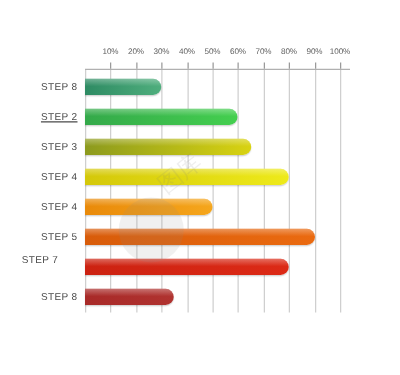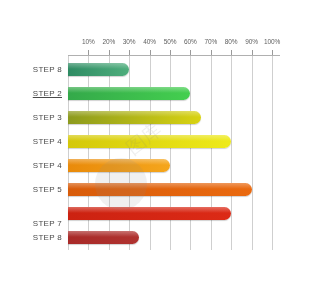--- a/index.html
+++ b/index.html
@@ -187,21 +187,21 @@
         <div class="tick-label" style="left: 272px;">100%</div>
       </div>
 
     <div id="steplabels-host">
         <div class="step-label" style="top: 65px; color: rgb(74, 74, 74);">STEP 8</div>
         <div class="step-label" style="top: 89px; color: rgb(74, 74, 74); text-decoration: underline;">STEP 2</div>
         <div class="step-label" style="top: 113px; color: rgb(74, 74, 74);">STEP 3</div>
         <div class="step-label" style="top: 137px; color: rgb(74, 74, 74);">STEP 4</div>
         <div class="step-label" style="top: 161px; color: rgb(74, 74, 74);">STEP 4</div>
         <div class="step-label" style="top: 185px; color: rgb(74, 74, 74);">STEP 5</div>
-        <div class="step-label" style="top: 219px; color: rgb(74, 74, 74);">STEP 7</div>
+        <div class="step-label" style="top: 203px; color: rgb(74, 74, 74); text-align: center;">STEP 7</div>
         <div class="step-label" style="top: 233px; color: rgb(74, 74, 74);">STEP 8</div>
       </div>
 
     <div id="bars-host">
         <div class="bar" title="STEP 1 30%" style="left: 68px; top: 63px; width: 61.2px; height: 13px; background: linear-gradient(to right, rgb(46, 139, 99), rgb(79, 174, 125));"></div>
         <div class="bar" title="STEP 2 60%" style="left: 68px; top: 87px; width: 122.4px; height: 13px; background: linear-gradient(to right, rgb(52, 169, 74), rgb(68, 207, 79));"></div>
         <div class="bar" title="STEP 3 65%" style="left: 68px; top: 111px; width: 132.6px; height: 13px; background: linear-gradient(to right, rgb(140, 154, 30), rgb(217, 211, 17));"></div>
         <div class="bar" title="STEP 4 80%" style="left: 68px; top: 135px; width: 163.2px; height: 13px; background: linear-gradient(to right, rgb(212, 200, 10), rgb(238, 234, 26));"></div>
         <div class="bar" title="STEP 5 50%" style="left: 68px; top: 159px; width: 102px; height: 13px; background: linear-gradient(to right, rgb(233, 138, 10), rgb(245, 166, 28));"></div>
         <div class="bar" title="STEP 6 90%" style="left: 68px; top: 183px; width: 183.6px; height: 13px; background: linear-gradient(to right, rgb(216, 92, 10), rgb(234, 106, 16));"></div>

